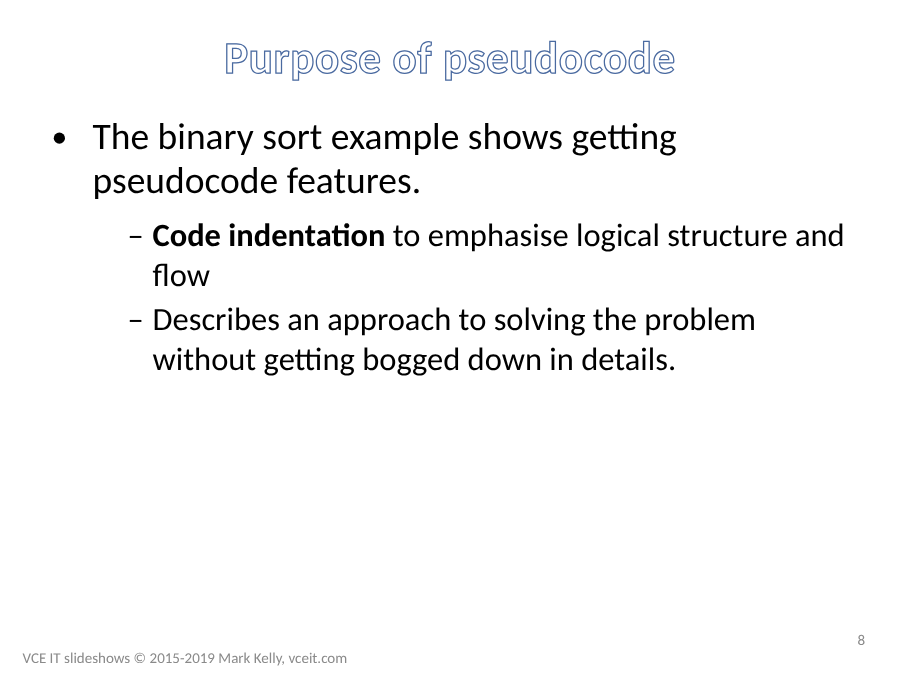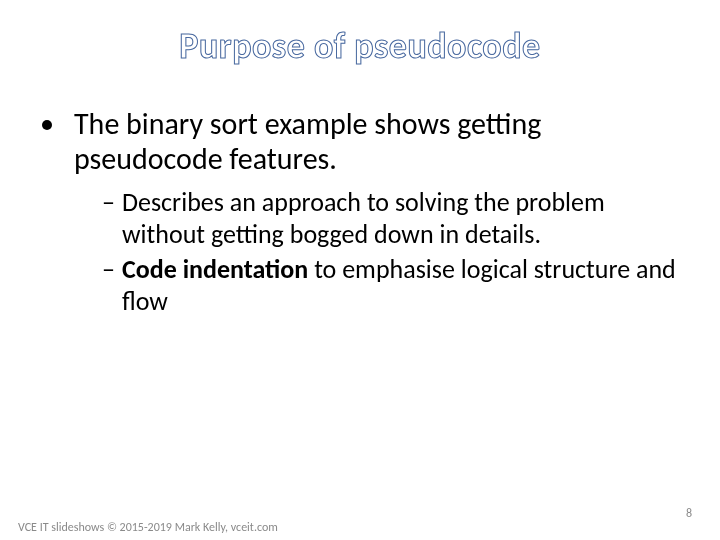--- a/index.html
+++ b/index.html
@@ -5,21 +5,21 @@
   * { margin: 0; padding: 0; box-sizing: border-box; }
   html, body { width: 720px; height: 540px; font-family: Calibri, "Segoe UI", Arial, sans-serif; background: #fff; color: #000; }
   .slide { width: 720px; height: 540px; position: relative; padding: 24px 30px 0 30px; }
   .title {
     text-align: center;
     font-size: 36px;
     font-weight: bold;
     color: #fff;
     -webkit-text-stroke: 1px #4a6aa0;
     text-shadow: 0 0 0 #4a6aa0;
-    margin-bottom: 38px;
+    margin-bottom: 24px;
     letter-spacing: 0.5px;
   }
   ul.level1 {
     list-style: disc;
     padding-left: 38px;
     font-size: 30px;
     line-height: 1.18;
   }
   ul.level1 > li { margin-bottom: 8px; padding-left: 6px; }
   ul.level2 {
@@ -67,24 +67,24 @@
 
 <div class="slide">
 
   <h1 class="title">Purpose of pseudocode</h1>
 
   <ul class="level1">
     <li>
       <span>The binary sort example shows getting pseudocode features.</span>
       <ul class="level2">
         <li>
-          <span>Describes an approach to solving the problem without getting bogged down in details.</span>
+          <span class="bold">Code indentation</span><span> to emphasise logical structure and flow</span>
         </li>
         <li>
-          <span class="bold">Code indentation</span><span> to emphasise logical structure and flow</span>
+          <span>Describes an approach to solving the problem without getting bogged down in details.</span>
         </li>
       </ul>
     </li>
   </ul>
 
   <div class="footer">
     <div class="footer-center">VCE IT slideshows © 2015-2019 Mark Kelly, vceit.com</div>
     <div class="footer-right">8</div>
   </div>
 

